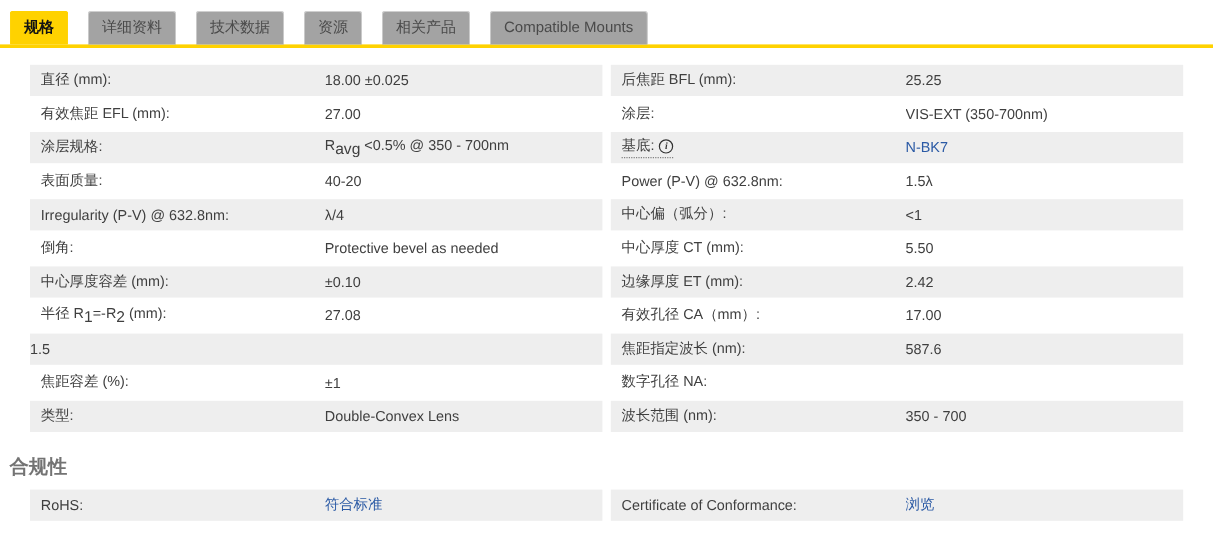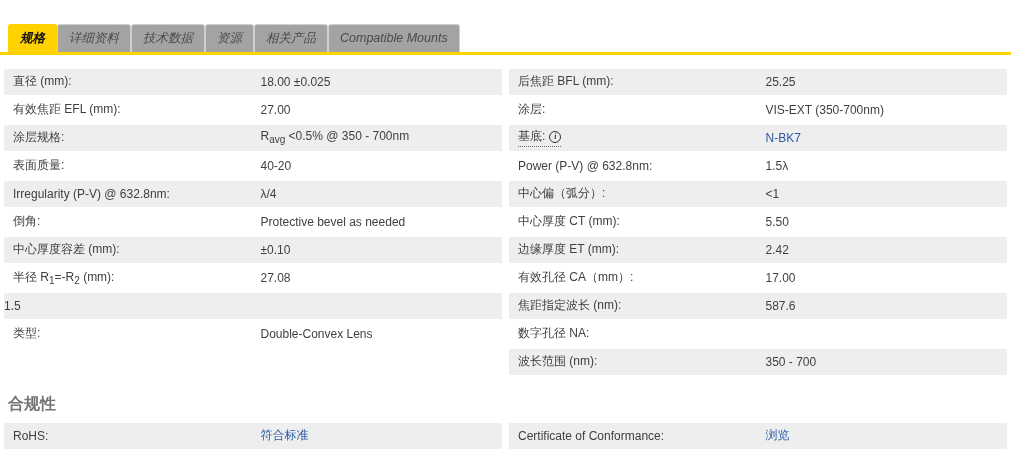--- a/index.html
+++ b/index.html
@@ -5,46 +5,46 @@
   * { box-sizing: border-box; margin: 0; padding: 0; }
   html, body { width: 1011px; height: 456px; background: #ffffff; overflow: hidden; }
   body {
     font-family: "Liberation Sans", "DejaVu Sans", sans-serif;
     font-size: 12px;
     color: #3f3f3f;
   }
   :root { --yellow: #FFD200; --rowgray: #eeeeee; --link: #2b5aa5; }
 
   
-  .tabbar { display: flex; align-items: flex-end; gap: 0; padding: 24px 0 0 8px; font-style: italic; }
+  .tabbar { display: flex; align-items: flex-end; gap: 16px; padding: 9px 0 0 8px; }
   .tab {
     font-size: 12.5px; line-height: 1;
     padding: 7px 11px 7px 11px;
     background: #a3a3a3;
     border: 1px solid #cfcfcf; border-bottom: none;
     border-radius: 3px 3px 0 0;
     color: #4a4a4a; cursor: pointer; white-space: nowrap;
   }
   .tab.active {
     background: var(--yellow); border-color: var(--yellow);
     color: #131313; font-weight: 700;
   }
   .accent-line { height: 3px; background: var(--yellow); width: 100%; }
 
   
-  .spec-table { display: flex; gap: 7px; padding: 0 4px; }
+  .spec-table { display: flex; gap: 7px; padding: 0 25px; }
   .spec-table.main { margin-top: 14px; }
   .col { flex: 1; min-width: 0; }
   .row { display: flex; align-items: center; height: 26px; margin-bottom: 2px; }
   .col > .row:nth-child(odd) { background: var(--rowgray); }
   .row.gray { background: var(--rowgray); }
   .cell { overflow: hidden; white-space: nowrap; }
   .cell.label { width: 51.5%; padding-left: 9px; }
   .cell.value { flex: 1; padding-right: 6px; }
-  sub { font-size: 10px; }
+  sub { font-size: 13px; }
   .link { color: var(--link); text-decoration: none; cursor: pointer; }
   .dotted { border-bottom: 1px dotted #666; padding-bottom: 1px; cursor: help; display: inline-flex; align-items: center; gap: 4px; }
   .info-circle {
     display: inline-flex; align-items: center; justify-content: center;
     width: 12px; height: 12px; border: 1.2px solid #333; border-radius: 50%;
     font-size: 8px; font-weight: 700; color: #333; font-style: italic;
     font-family: "Liberation Serif", serif; cursor: pointer;
   }
 
   
@@ -96,20 +96,24 @@
     <div class="row">
       <div class="cell label">中心厚度容差 (mm):</div>
       <div class="cell value">±0.10</div>
     </div>
     <div class="row">
       <div class="cell label"><span>半径 R</span><sub>1</sub><span>=-R</span><sub>2</sub><span> (mm):</span></div>
       <div class="cell value">27.08</div>
     </div>
     <div class="row">
       <div class="cell value">1.5</div>
+    </div>
+    <div class="row">
+      <div class="cell label">焦距容差 (%):</div>
+      <div class="cell value">±1</div>
     </div>
     <div class="row">
       <div class="cell label">类型:</div>
       <div class="cell value">Double-Convex Lens</div>
     </div>
   </div>
 
   <div class="col">
     <div class="row">
       <div class="cell label">后焦距 BFL (mm):</div>

